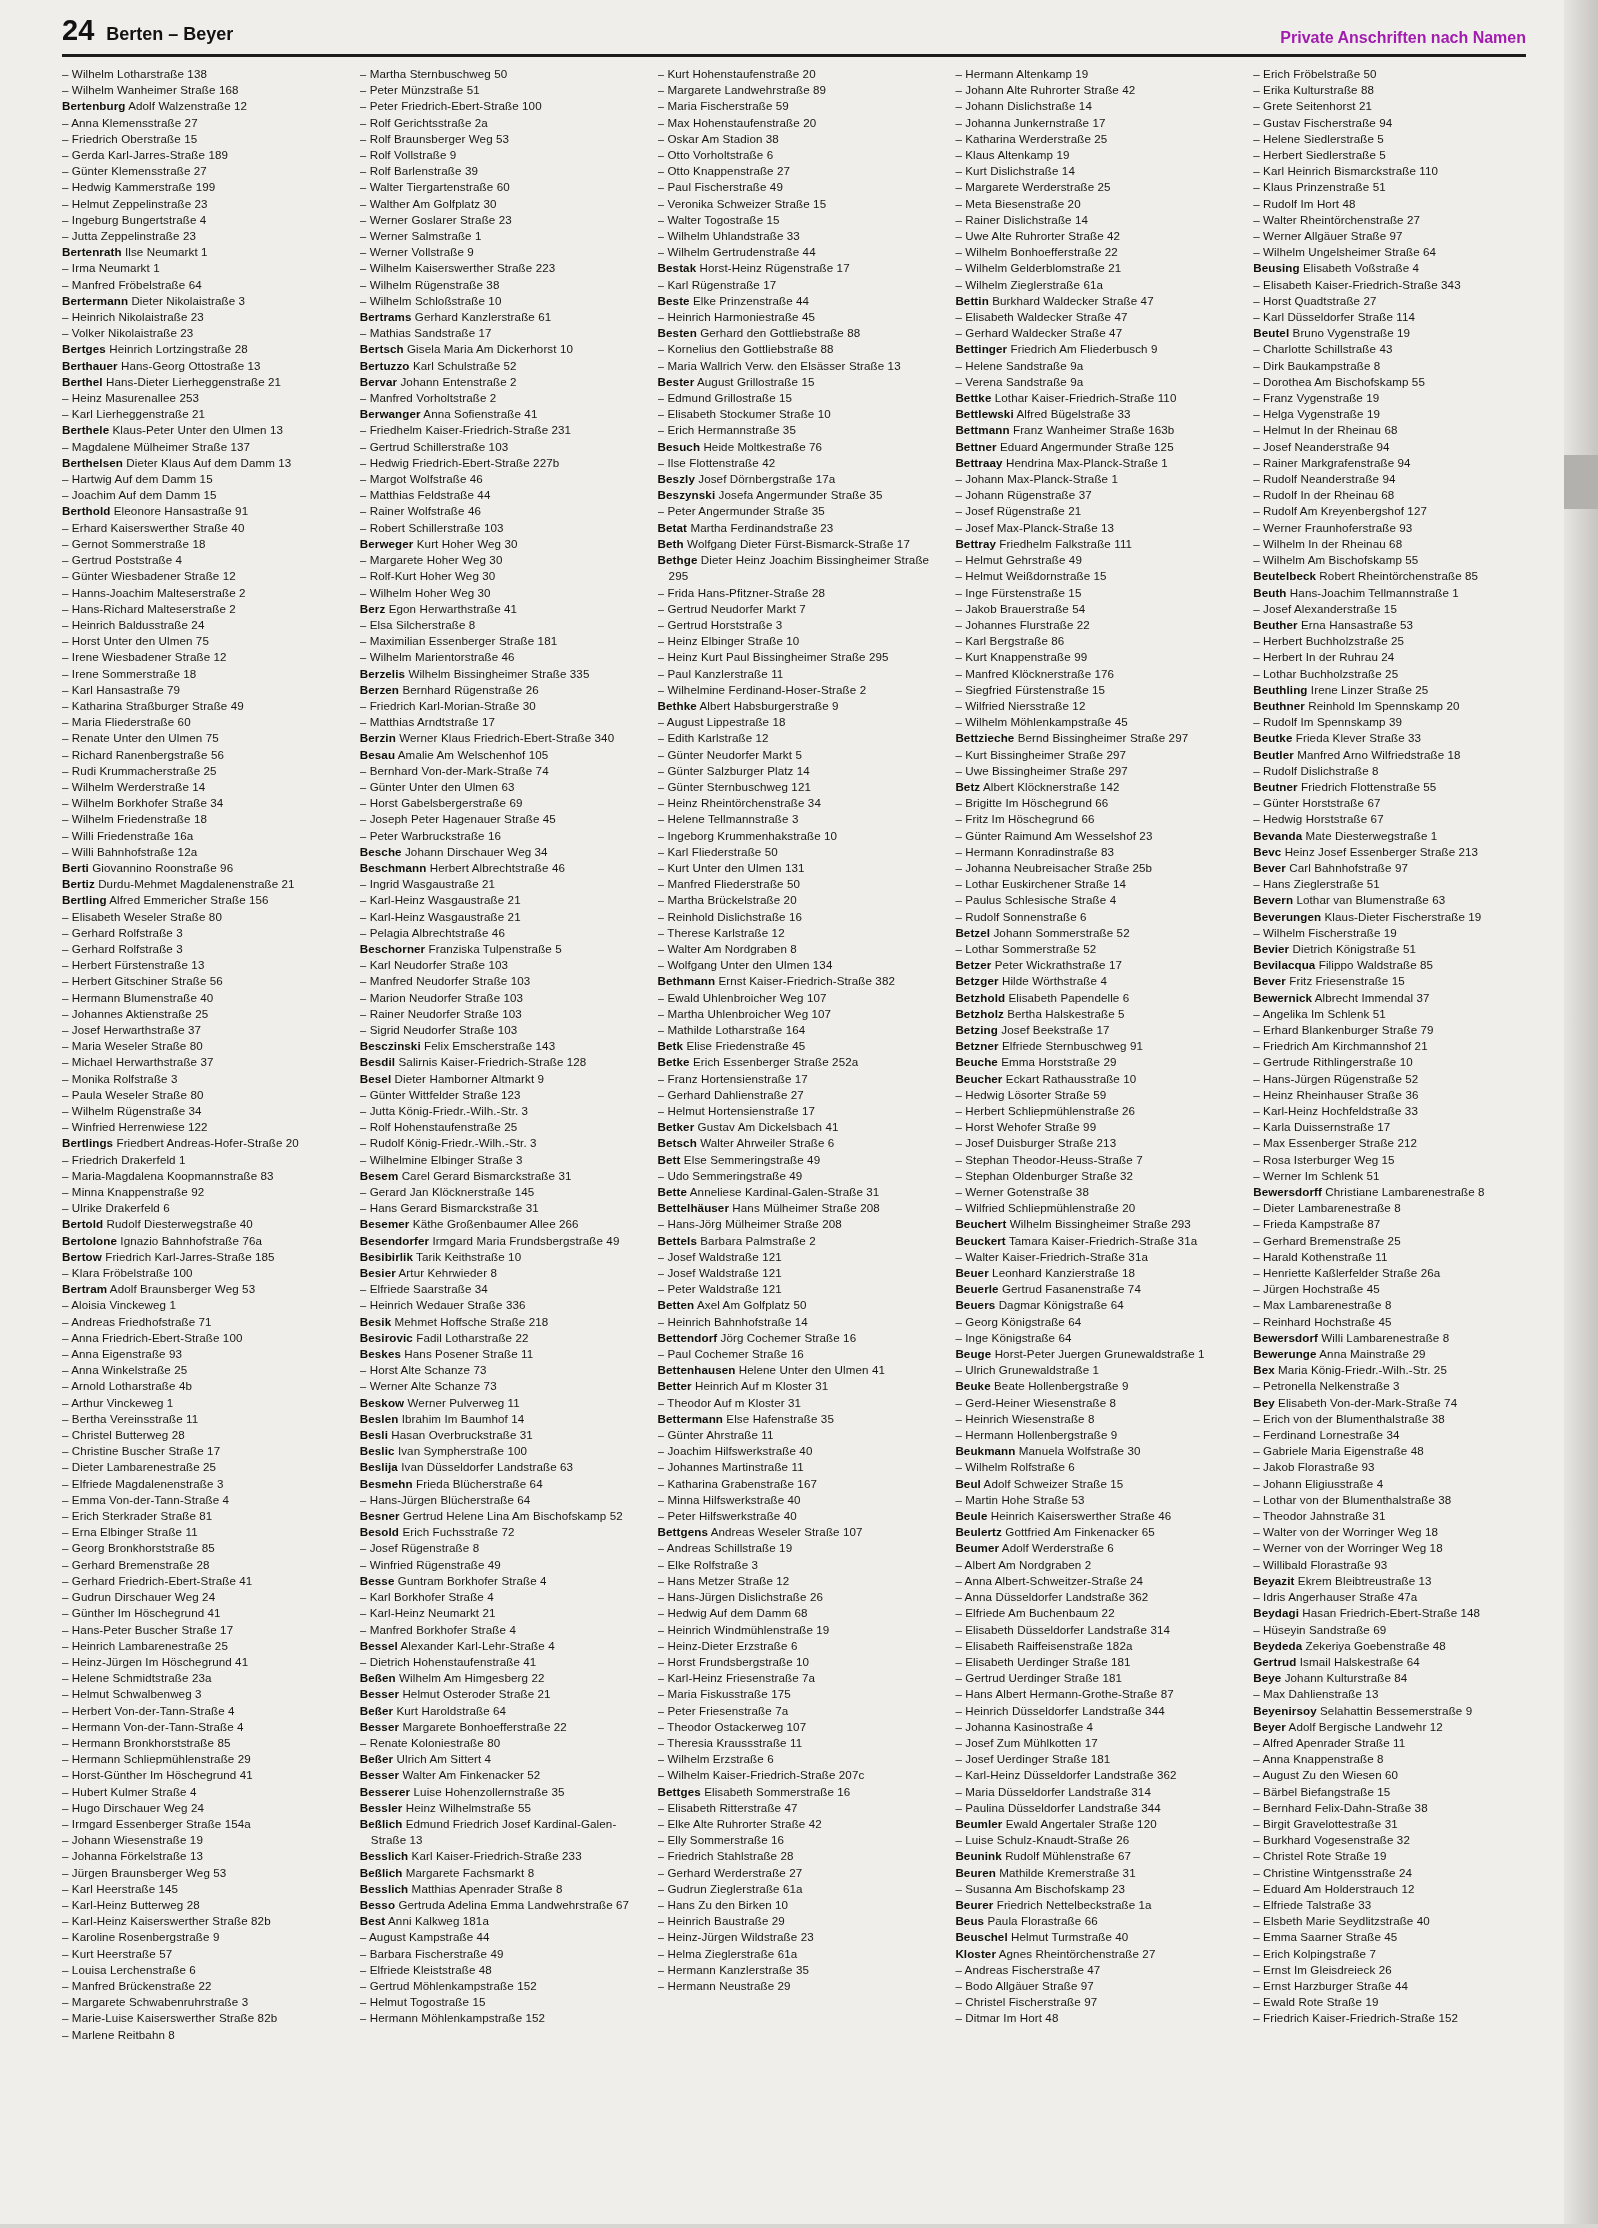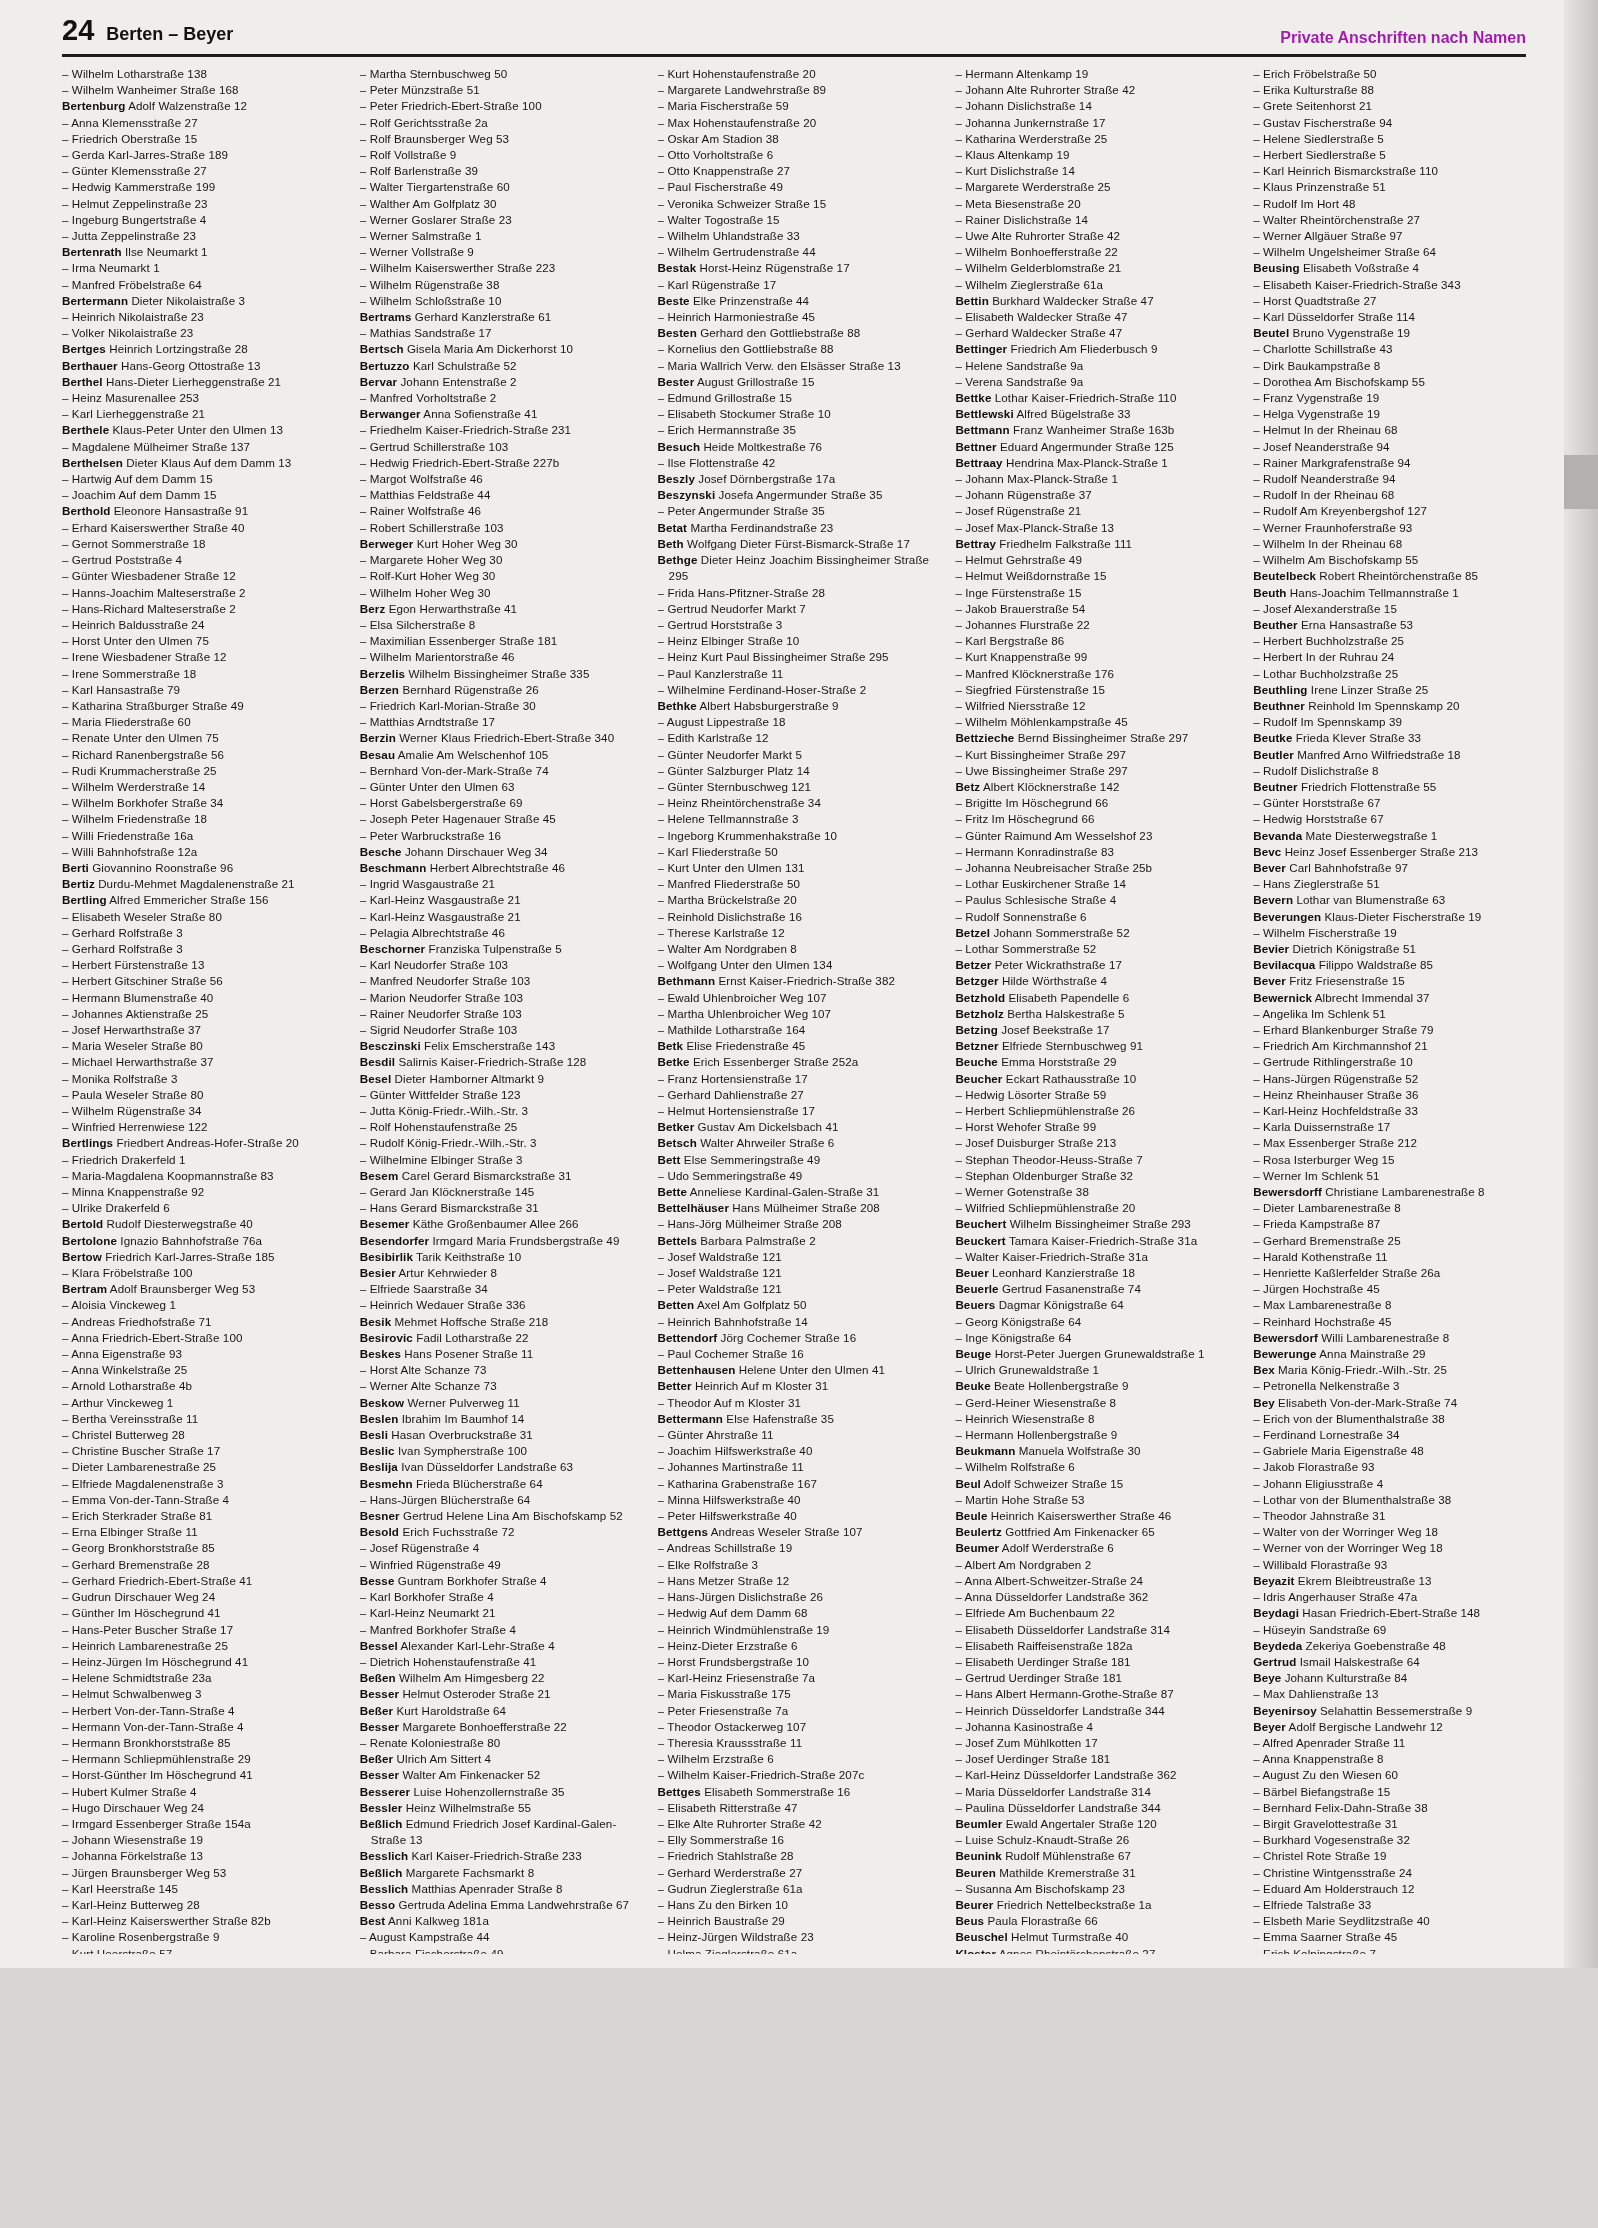--- a/index.html
+++ b/index.html
@@ -1,21 +1,21 @@
 <!DOCTYPE html>
 <html><head>
 <meta charset="utf-8">
 <style>
   * { box-sizing: border-box; margin: 0; padding: 0; }
   html, body { background: #d8d6d2; }
   body { font-family: "Liberation Sans", "DejaVu Sans", sans-serif; }
   .page {
     position: relative;
     width: 1598px;
-    height: 1968px;
+    height: 2224px;
     background: #f0eeea;
     overflow: hidden;
   }
   .scan-edge {
     position: absolute; top: 0; right: 0;
     width: 34px; height: 100%;
     background: linear-gradient(to right, #e7e5e1, #c7c5c1);
   }
   .scan-tab {
     position: absolute; right: 0; top: 455px;
@@ -271,21 +271,21 @@
         <div class="entry">– Werner Alte Schanze 73</div>
         <div class="entry"><b>Beskow</b> Werner Pulverweg 11</div>
         <div class="entry"><b>Beslen</b> Ibrahim Im Baumhof 14</div>
         <div class="entry"><b>Besli</b> Hasan Overbruckstraße 31</div>
         <div class="entry"><b>Beslic</b> Ivan Sympherstraße 100</div>
         <div class="entry"><b>Beslija</b> Ivan Düsseldorfer Landstraße 63</div>
         <div class="entry"><b>Besmehn</b> Frieda Blücherstraße 64</div>
         <div class="entry">– Hans-Jürgen Blücherstraße 64</div>
         <div class="entry"><b>Besner</b> Gertrud Helene Lina Am Bischofskamp 52</div>
         <div class="entry"><b>Besold</b> Erich Fuchsstraße 72</div>
-        <div class="entry">– Josef Rügenstraße 4</div>
+        <div class="entry">– Josef Rügenstraße 8</div>
         <div class="entry">– Winfried Rügenstraße 49</div>
         <div class="entry"><b>Besse</b> Guntram Borkhofer Straße 4</div>
         <div class="entry">– Karl Borkhofer Straße 4</div>
         <div class="entry">– Karl-Heinz Neumarkt 21</div>
         <div class="entry">– Manfred Borkhofer Straße 4</div>
         <div class="entry"><b>Bessel</b> Alexander Karl-Lehr-Straße 4</div>
         <div class="entry">– Dietrich Hohenstaufenstraße 41</div>
         <div class="entry"><b>Beßen</b> Wilhelm Am Himgesberg 22</div>
         <div class="entry"><b>Besser</b> Helmut Osteroder Straße 21</div>
         <div class="entry"><b>Beßer</b> Kurt Haroldstraße 64</div>

